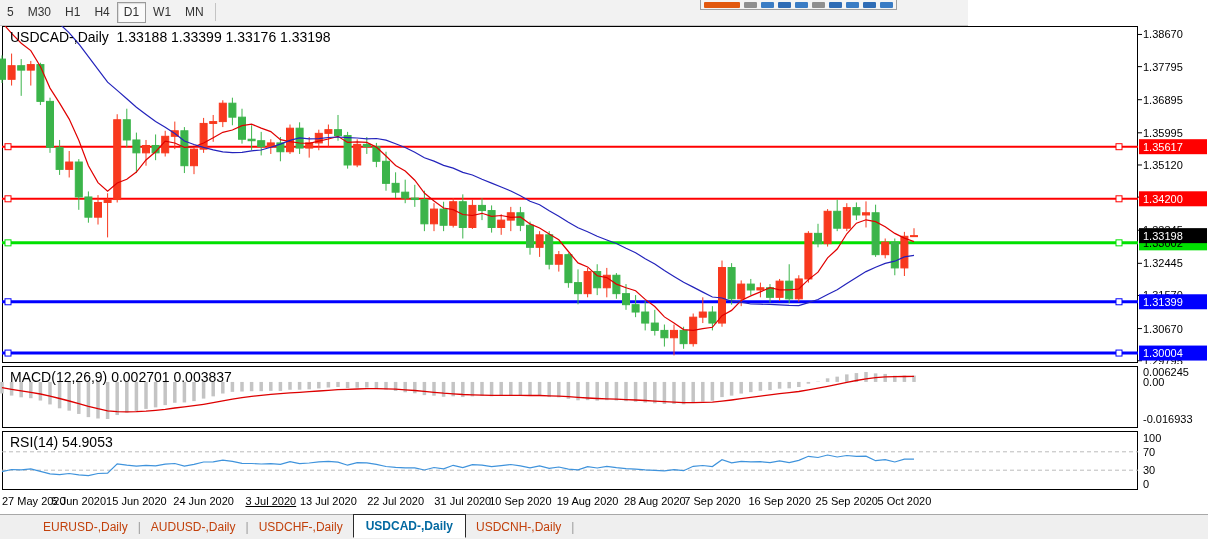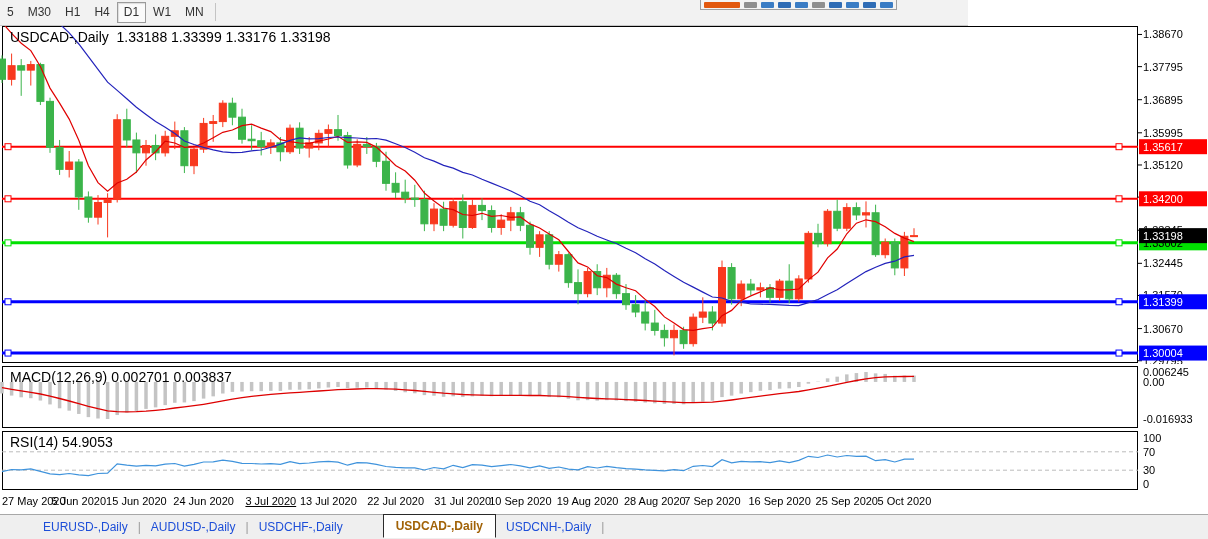--- a/index.html
+++ b/index.html
@@ -26,22 +26,22 @@
   .panel svg{position:absolute;left:0;top:0;}
   .panel-label{position:absolute;left:10px;top:3px;font-size:14px;color:#000;z-index:5;white-space:pre;}
 
   
   #date-axis{position:absolute;left:0;top:492px;width:1208px;height:21px;background:#fff;}
   .date-label{position:absolute;top:3px;font-size:11px;color:#000;white-space:nowrap;}
 
   
   #tab-bar{position:absolute;left:0;top:514px;width:1208px;height:25px;background:#efefef;border-top:1px solid #a8a8a8;
            display:flex;align-items:center;padding-left:33px;box-sizing:border-box;}
-  .sym-tab{font-size:12px;color:#1d4ed8;padding:2px 10px;cursor:default;white-space:nowrap;}
-  .sym-tab.active{background:#fff;border:1px solid #2a2a2a;border-bottom:1px solid #fff;color:#a16207;font-weight:bold;padding:4px 12px;margin-top:-2px;margin-left:30px;}
+  .sym-tab{font-size:12px;color:#c2410c;padding:2px 10px;cursor:default;white-space:nowrap;}
+  .sym-tab.active{background:#fff;border:1px solid #2a2a2a;border-bottom:1px solid #fff;color:#0369a1;font-weight:bold;padding:4px 12px;margin-top:-2px;}
   .tab-sep{color:#9a9a9a;font-size:12px;}
 </style>
 </head>
 <body>
 
 <div id="app">
 
   <div id="tf-bar"><div class="tf-btn">5</div><div class="tf-btn">M30</div><div class="tf-btn">H1</div><div class="tf-btn">H4</div><div class="tf-btn active">D1</div><div class="tf-btn">W1</div><div class="tf-btn">MN</div><div class="tf-sep"></div></div>
 
   <div id="quick-bar">

